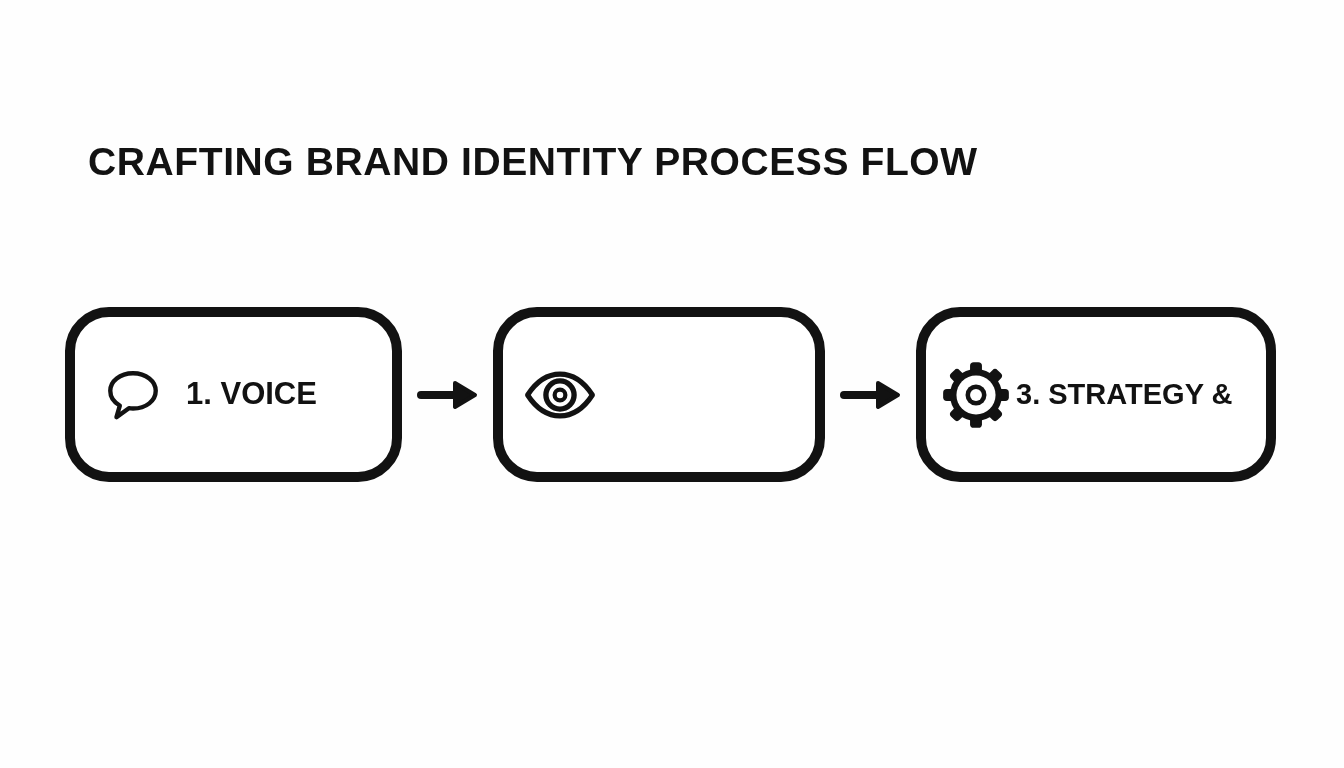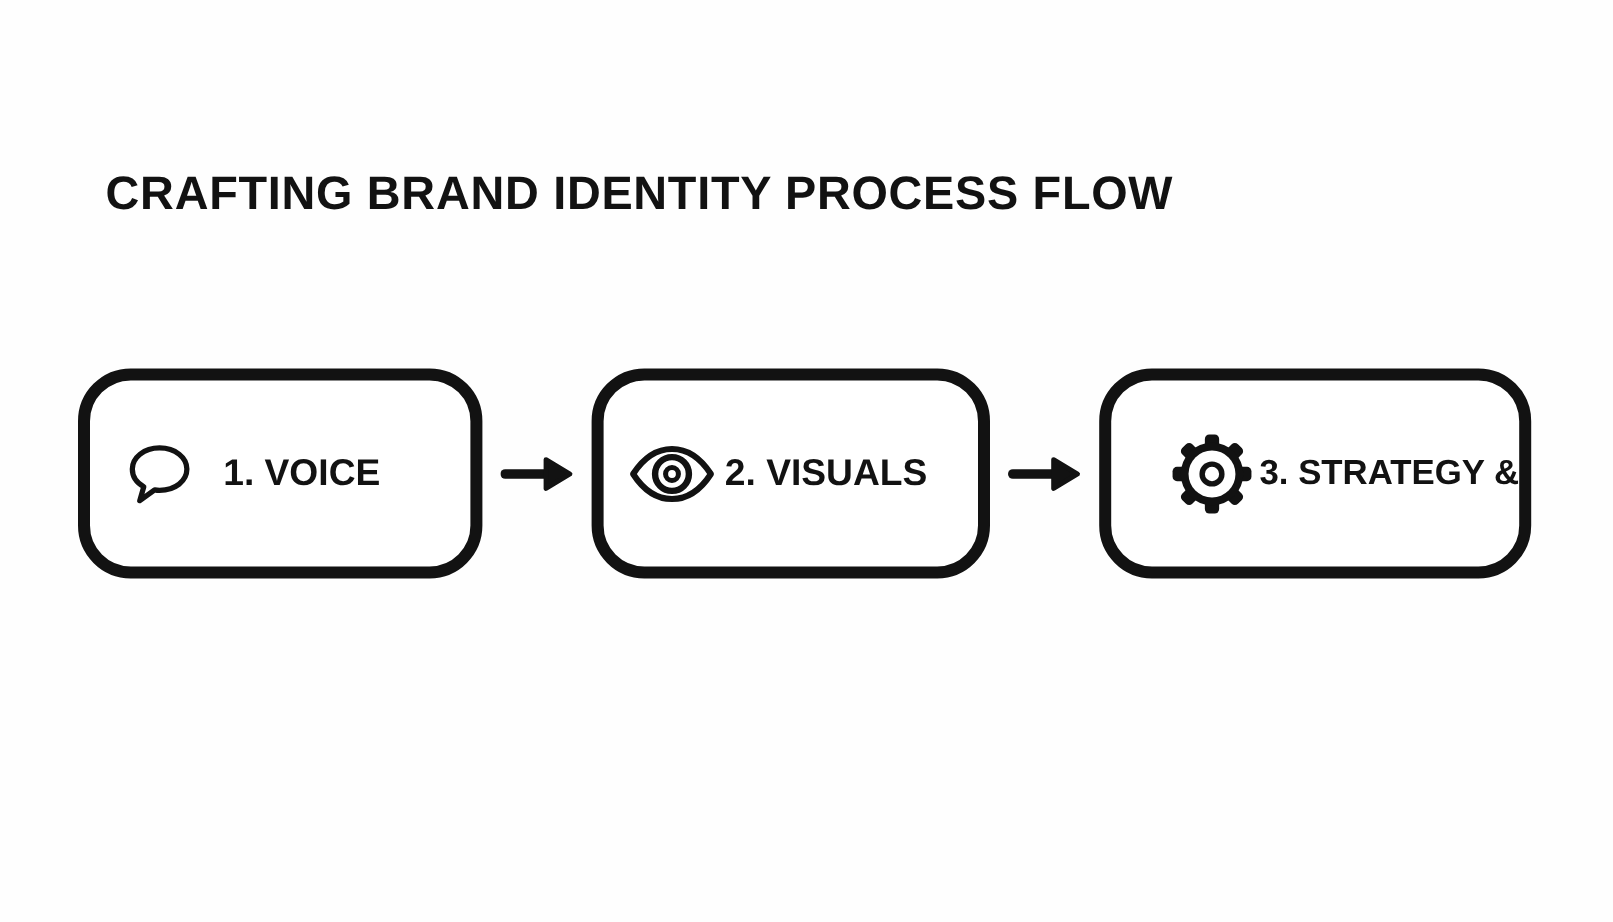--- a/index.html
+++ b/index.html
@@ -34,21 +34,21 @@
     height:175px;
     background:var(--box-bg);
     border:10px solid var(--ink);
     border-radius:44px;
     display:flex;
     align-items:center;
     margin-top:17px;
   }
   .step-box.b1{left:65px;width:337px;padding-left:25px;}
   .step-box.b2{left:493px;width:332px;padding-left:18px;}
-  .step-box.b3{left:916px;width:360px;padding-left:16px;justify-content:flex-end;}
+  .step-box.b3{left:916px;width:360px;padding-left:16px;}
   .step-icon{flex:0 0 auto;display:block;}
   .step-label{
     font-weight:bold;
     color:var(--ink);
     line-height:1.1;
     white-space:nowrap;
   }
   .b1 .step-label{font-size:31px;margin-left:20px;}
   .b2 .step-label{font-size:31px;margin-left:5px;}
   .b3 .step-label{font-size:29px;margin-left:6px;text-align:center;line-height:1.06;}
@@ -81,24 +81,20 @@
       <line x1="4" y1="17" x2="42" y2="17" stroke="#121212" stroke-width="8" stroke-linecap="round"></line>
       <path d="M38 5 L58 17 L38 29 Z" fill="#121212" stroke="#121212" stroke-width="4" stroke-linejoin="round"></path>
     </svg>
 
     <div class="step-box b2">
       <svg class="step-icon" width="78" height="62" viewBox="0 0 26 22" fill="none" stroke="#121212" stroke-linejoin="round">
         <path d="M1.5 11 C5 5.6 9 3.6 13 3.6 C17 3.6 21 5.6 24.5 11 C21 16.4 17 18.4 13 18.4 C9 18.4 5 16.4 1.5 11 Z" stroke-width="1.8"></path>
         <circle cx="13" cy="11" r="5" stroke-width="1.9"></circle>
         <circle cx="13" cy="11" r="1.9" stroke-width="1.5"></circle>
       </svg>
-      <div class="step-label">
-        <span class="l1">2. VISUALS</span>
-
-      </div>
     </div>
 
     <svg class="flow-arrow a2" width="64" height="34" viewBox="0 0 64 34">
       <line x1="4" y1="17" x2="42" y2="17" stroke="#121212" stroke-width="8" stroke-linecap="round"></line>
       <path d="M38 5 L58 17 L38 29 Z" fill="#121212" stroke="#121212" stroke-width="4" stroke-linejoin="round"></path>
     </svg>
 
     <div class="step-box b3">
       <svg class="step-icon" width="68" height="68" viewBox="0 0 24 24">
         <g fill="#121212">

